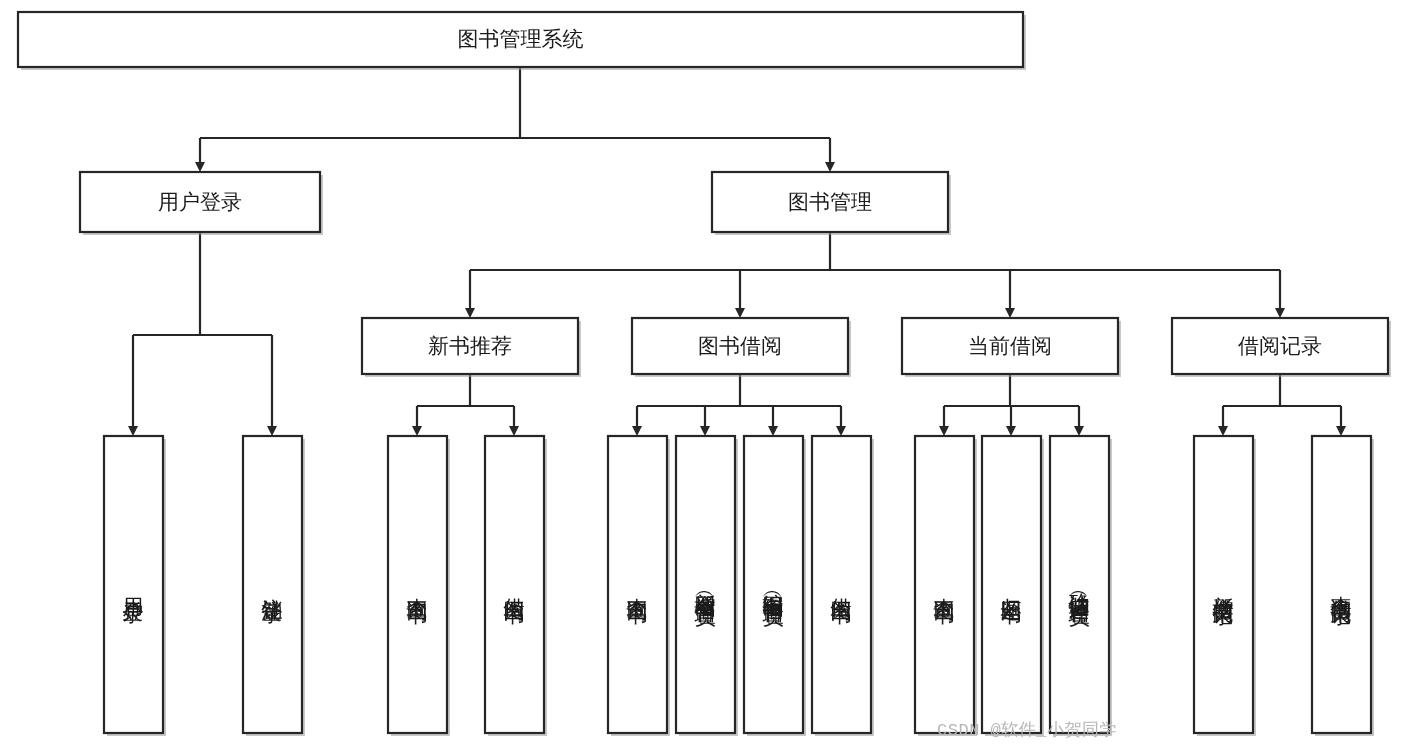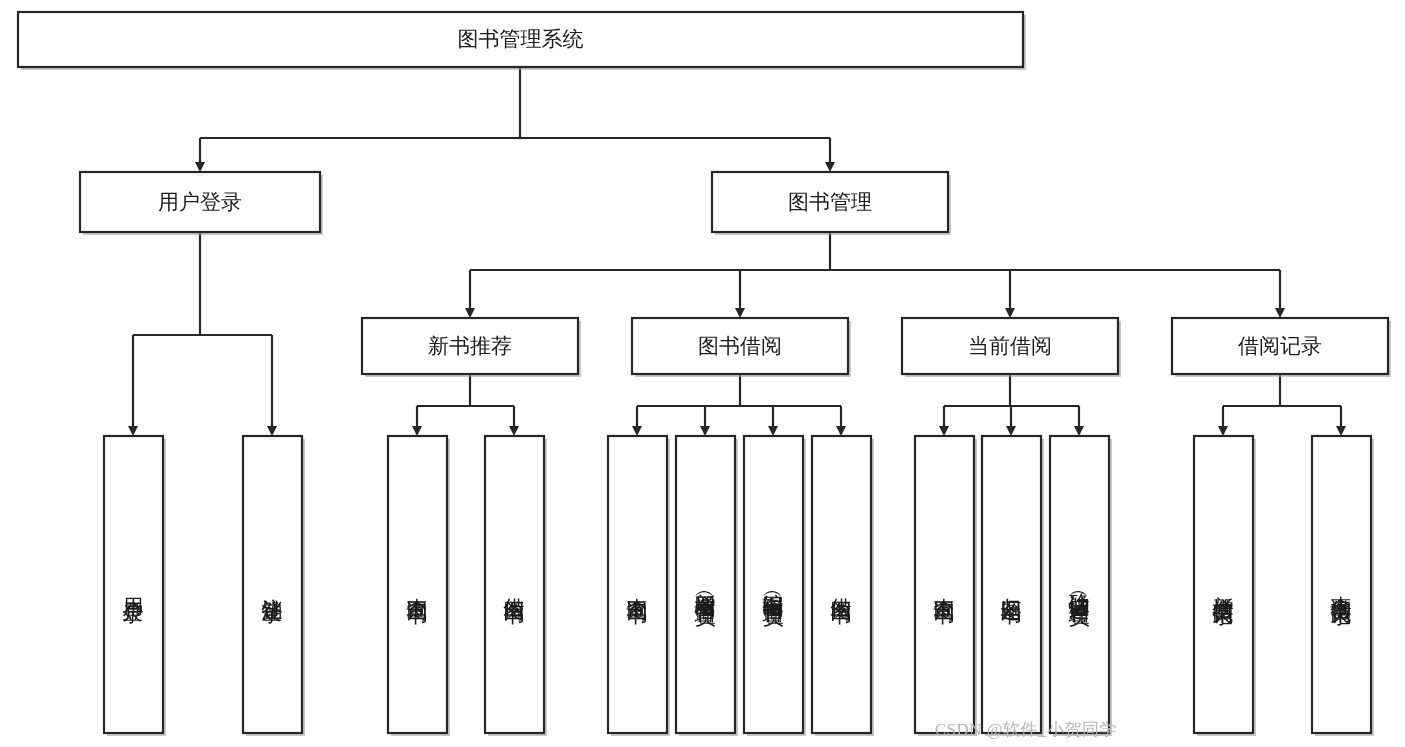--- a/index.html
+++ b/index.html
@@ -66,21 +66,21 @@
     font-size: 21px;
     line-height: 1.0;
     letter-spacing: 2px;
     color: #1b1b1b;
     white-space: nowrap;
   }
   .watermark {
     position: absolute;
     right: 8px;
     bottom: 6px;
-    font-family: Liberation Serif, serif;
+    font-family: Liberation Mono, monospace;
     font-size: 17px;
     color: #b6b6b6;
     letter-spacing: 0.5px;
     user-select: none;
   }
 </style>
 </head>
 <body>
 
 <div id="diagram-root">

